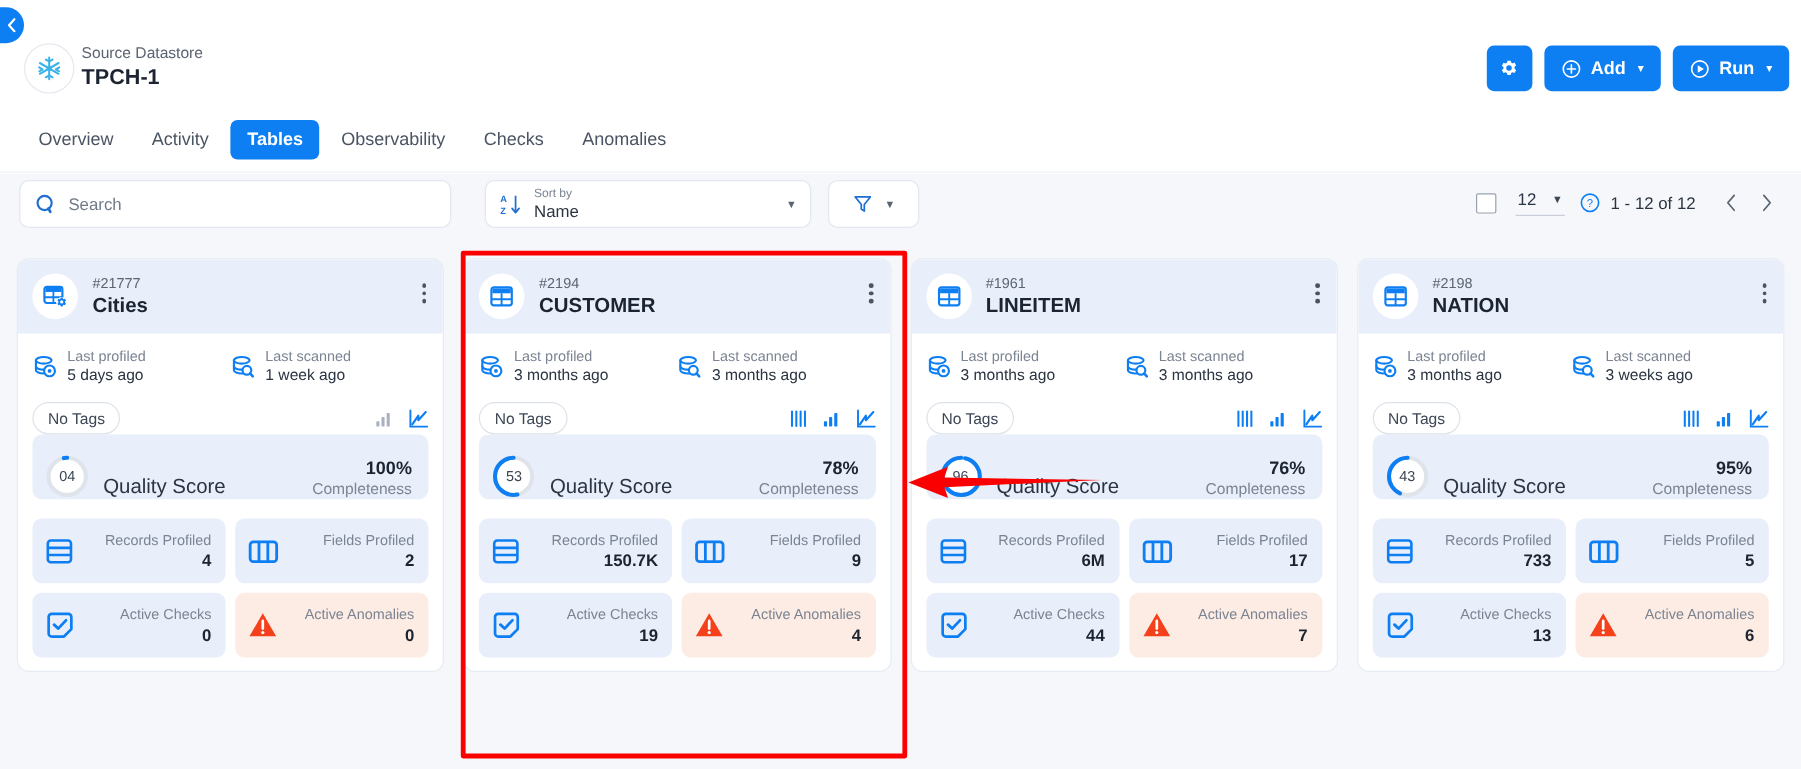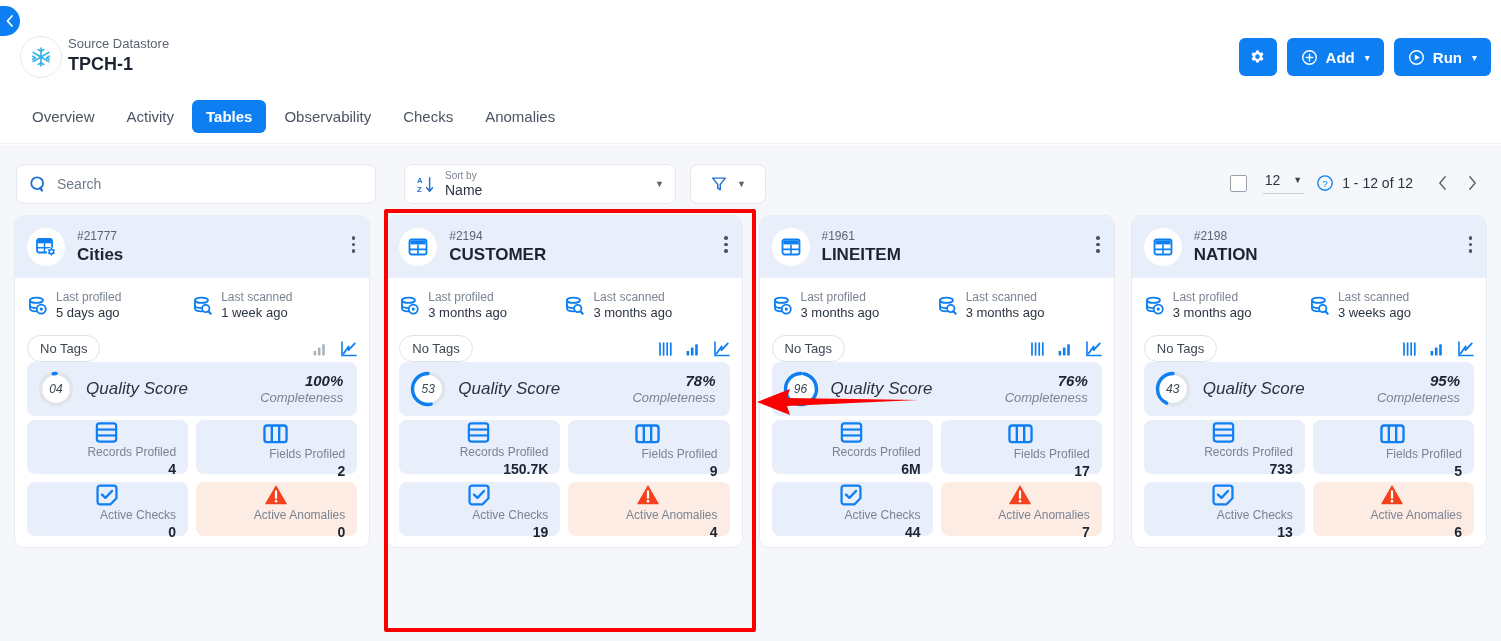--- a/index.html
+++ b/index.html
@@ -48,21 +48,21 @@
   .tab {
     font-size: 15px; color: #4a5463; padding: 8px 14px; border-radius: 6px;
     cursor: pointer; white-space: nowrap;
   }
   .tab.active { background: #0d7ff2; color: #fff; font-weight: bold; }
 
   
   .content { position: absolute; left: 0; top: 145px; right: 0; bottom: 0; background: #f5f7fb; }
 
   
-  .toolbar { position: absolute; left: 16px; top: 19px; right: 14px; height: 40px; }
+  .toolbar { position: absolute; left: 16px; top: 5px; right: 14px; height: 40px; }
   .search-box {
     position: absolute; left: 0; top: 0; width: 360px; height: 40px;
     background: #fff; border: 1px solid #e3e7ee; border-radius: 8px;
     display: flex; align-items: center; gap: 9px; padding: 0 12px;
   }
   .search-box .ph { font-size: 14px; color: #707a88; }
   .sortby {
     position: absolute; left: 388px; top: 0; width: 272px; height: 40px;
     background: #fff; border: 1px solid #e3e7ee; border-radius: 8px;
     display: flex; align-items: center; padding: 0 11px;
@@ -115,36 +115,36 @@
 
   .tag-row { display: flex; align-items: center; justify-content: space-between; margin-bottom: 0; }
   .tag-chip {
     border: 1px solid #dde2ea; border-radius: 14px; padding: 5px 12px;
     font-size: 13px; color: #3c4654; background: #fff;
   }
   .mini-charts { display: flex; align-items: center; gap: 11px; }
 
   .qs-row {
     background: #e9eefb; border-radius: 8px; height: 54px;
-    display: flex; align-items: center; padding: 0 14px 0 10px; margin-bottom: 4px; font-style: italic;
+    display: flex; align-items: flex-end; padding: 0 14px 0 10px; margin-bottom: 16px;
   }
   .qs-ring { width: 38px; height: 38px; position: relative; flex-shrink: 0; }
   .qs-ring .num {
     position: absolute; inset: 0; display: flex; align-items: center; justify-content: center;
     font-size: 12px; color: #3c4654;
   }
   .qs-label { font-size: 17px; color: #2b3442; margin-left: 11px; flex: 1; }
   .qs-right { text-align: right; }
   .qs-pct { font-size: 15px; font-weight: bold; color: #1b2430; line-height: 18px; }
   .qs-cmp { font-size: 13px; color: #7b8492; line-height: 16px; }
 
   .stat-grid { display: flex; flex-wrap: wrap; gap: 8px; }
   .stat {
     width: calc(50% - 4px); height: 54px; border-radius: 8px; background: #e9eefb;
-    display: flex; align-items: center; padding: 0 12px 0 10px; flex-direction: column;
+    display: flex; align-items: center; padding: 0 12px 0 10px;
   }
   .stat.warn { background: #fdece4; }
   .stat .sv { margin-left: auto; text-align: right; }
   .stat .sl { font-size: 12px; color: #7b8492; line-height: 15px; }
   .stat .sn { font-size: 14px; font-weight: bold; color: #1b2430; line-height: 18px; }
 
   
   .highlight {
     position: absolute; left: 384px; top: 209px; width: 372px; height: 423px;
     border: 4px solid #fb0000; border-radius: 2px; pointer-events: none; z-index: 40;

